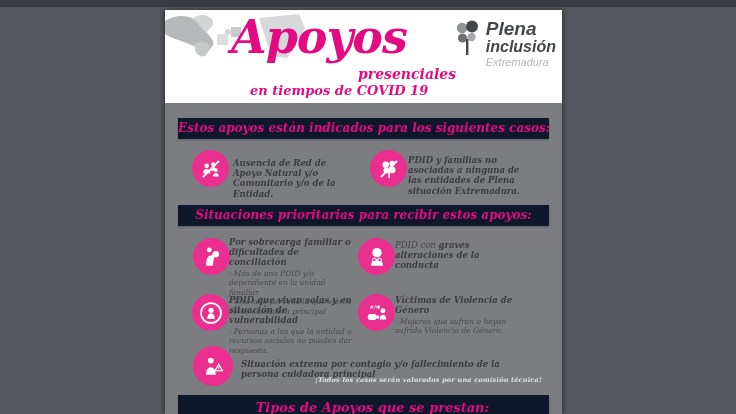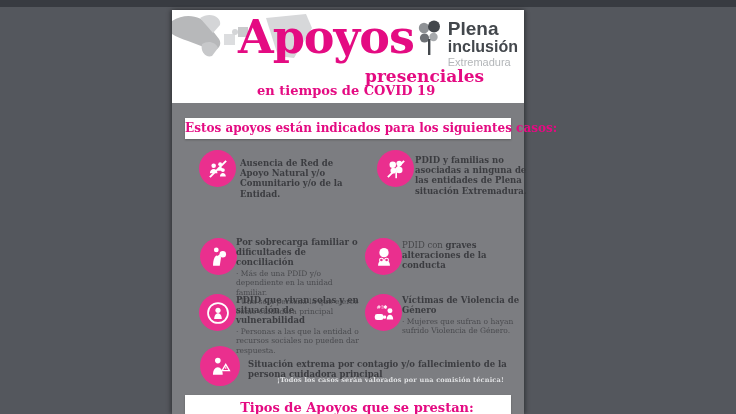--- a/index.html
+++ b/index.html
@@ -3,45 +3,46 @@
 <meta charset="utf-8">
 <style>
   html,body{margin:0;padding:0;}
   body{
     width:736px;height:414px;overflow:hidden;position:relative;
     background:var(--outerGray,#54575d);
     font-family:"DejaVu Serif", serif;
   }
   .topbar{position:absolute;left:0;top:0;width:736px;height:7px;background:#383b41;}
   .page{
-    position:absolute;left:172px;top:10px;width:352px;height:404px;
+    position:absolute;left:165px;top:10px;width:397px;height:404px;
     background:var(--pageGray,#7c7d81);
     box-shadow:-2px 0 4px rgba(0,0,0,.3), 2px 0 4px rgba(0,0,0,.3);
+    font-style:italic;
   }
   .header{position:absolute;left:0;top:0;width:100%;height:93px;background:#ffffff;}
   .title-main{
     position:absolute;left:66px;top:2px;
     font-size:46px;font-weight:bold;color:var(--pink,#e40b82);
     letter-spacing:-1px;line-height:1.1;
   }
   .title-sub{
     position:absolute;left:193px;top:56px;
-    font-size:17px;font-weight:bold;color:var(--pink,#e40b82);
+    font-size:14px;font-weight:bold;color:var(--pink,#e40b82);
   }
   .title-tag{
     position:absolute;left:85px;top:73px;
     font-size:13px;font-weight:bold;color:var(--pink,#e40b82);
   }
   .logo{position:absolute;right:6px;top:9px;display:flex;gap:6px;}
   .logo-text{font-family:"Liberation Sans", sans-serif;line-height:1;}
   .logo-l1{font-size:19px;font-weight:bold;color:#43474c;}
   .logo-l2{font-size:16px;font-weight:bold;color:#43474c;margin-top:1px;}
   .logo-l3{font-size:11px;color:#b3b6b9;margin-top:2px;}
   .banner{
-    position:absolute;left:13px;right:13px;height:21px;background:#ffffff;
+    position:absolute;left:13px;right:13px;height:21px;background:#0f172a;
     color:var(--pink,#e40b82);font-weight:bold;text-align:center;
     line-height:21px;font-size:12px;box-shadow:0 1px 2px rgba(0,0,0,.25);
     white-space:nowrap;
   }
   #banner1{top:108px;}
   #banner2{top:195px;}
   #banner3{top:385px;height:19px;font-size:13px;line-height:26px;padding-left:18px;}
   .icon-circle{
     position:absolute;width:37px;height:37px;border-radius:50%;
     background:var(--iconPink,#ea2f8e);
@@ -125,20 +126,21 @@
       <circle cx="9.5" cy="13.5" r="2.6"></circle>
         <circle cx="15" cy="13" r="3"></circle>
       <rect x="11.4" y="14" width="1.5" height="6.5"></rect>
       <line x1="4.5" y1="19.5" x2="19.5" y2="4.5" stroke="#fff" stroke-width="1.8"></line>
     </svg>
   </div>
   <div class="item-text" style="left:243px;top:145px;width:118px;">
     <span>PDID y familias no asociadas a ninguna de las entidades de Plena situación Extremadura.</span>
   </div>
 
+  <div class="banner" id="banner2">Situaciones prioritarias para recibir estos apoyos:</div>
 
   <div class="icon-circle" style="left:28px;top:228px;">
     <svg viewBox="0 0 24 24" fill="#fff">
       <circle cx="9.5" cy="5.5" r="2.2"></circle>
       <path d="M6.5 20c0-5 1.2-8.5 3.2-9.5l4.2 1.8-1.2 7.7z"></path>
       <circle cx="15.5" cy="9.5" r="3"></circle>
       <path d="M10.5 11l4-2.5 1 2-4 2z"></path>
     </svg>
   </div>
   <div class="item-text" style="left:64px;top:227px;width:128px;">

